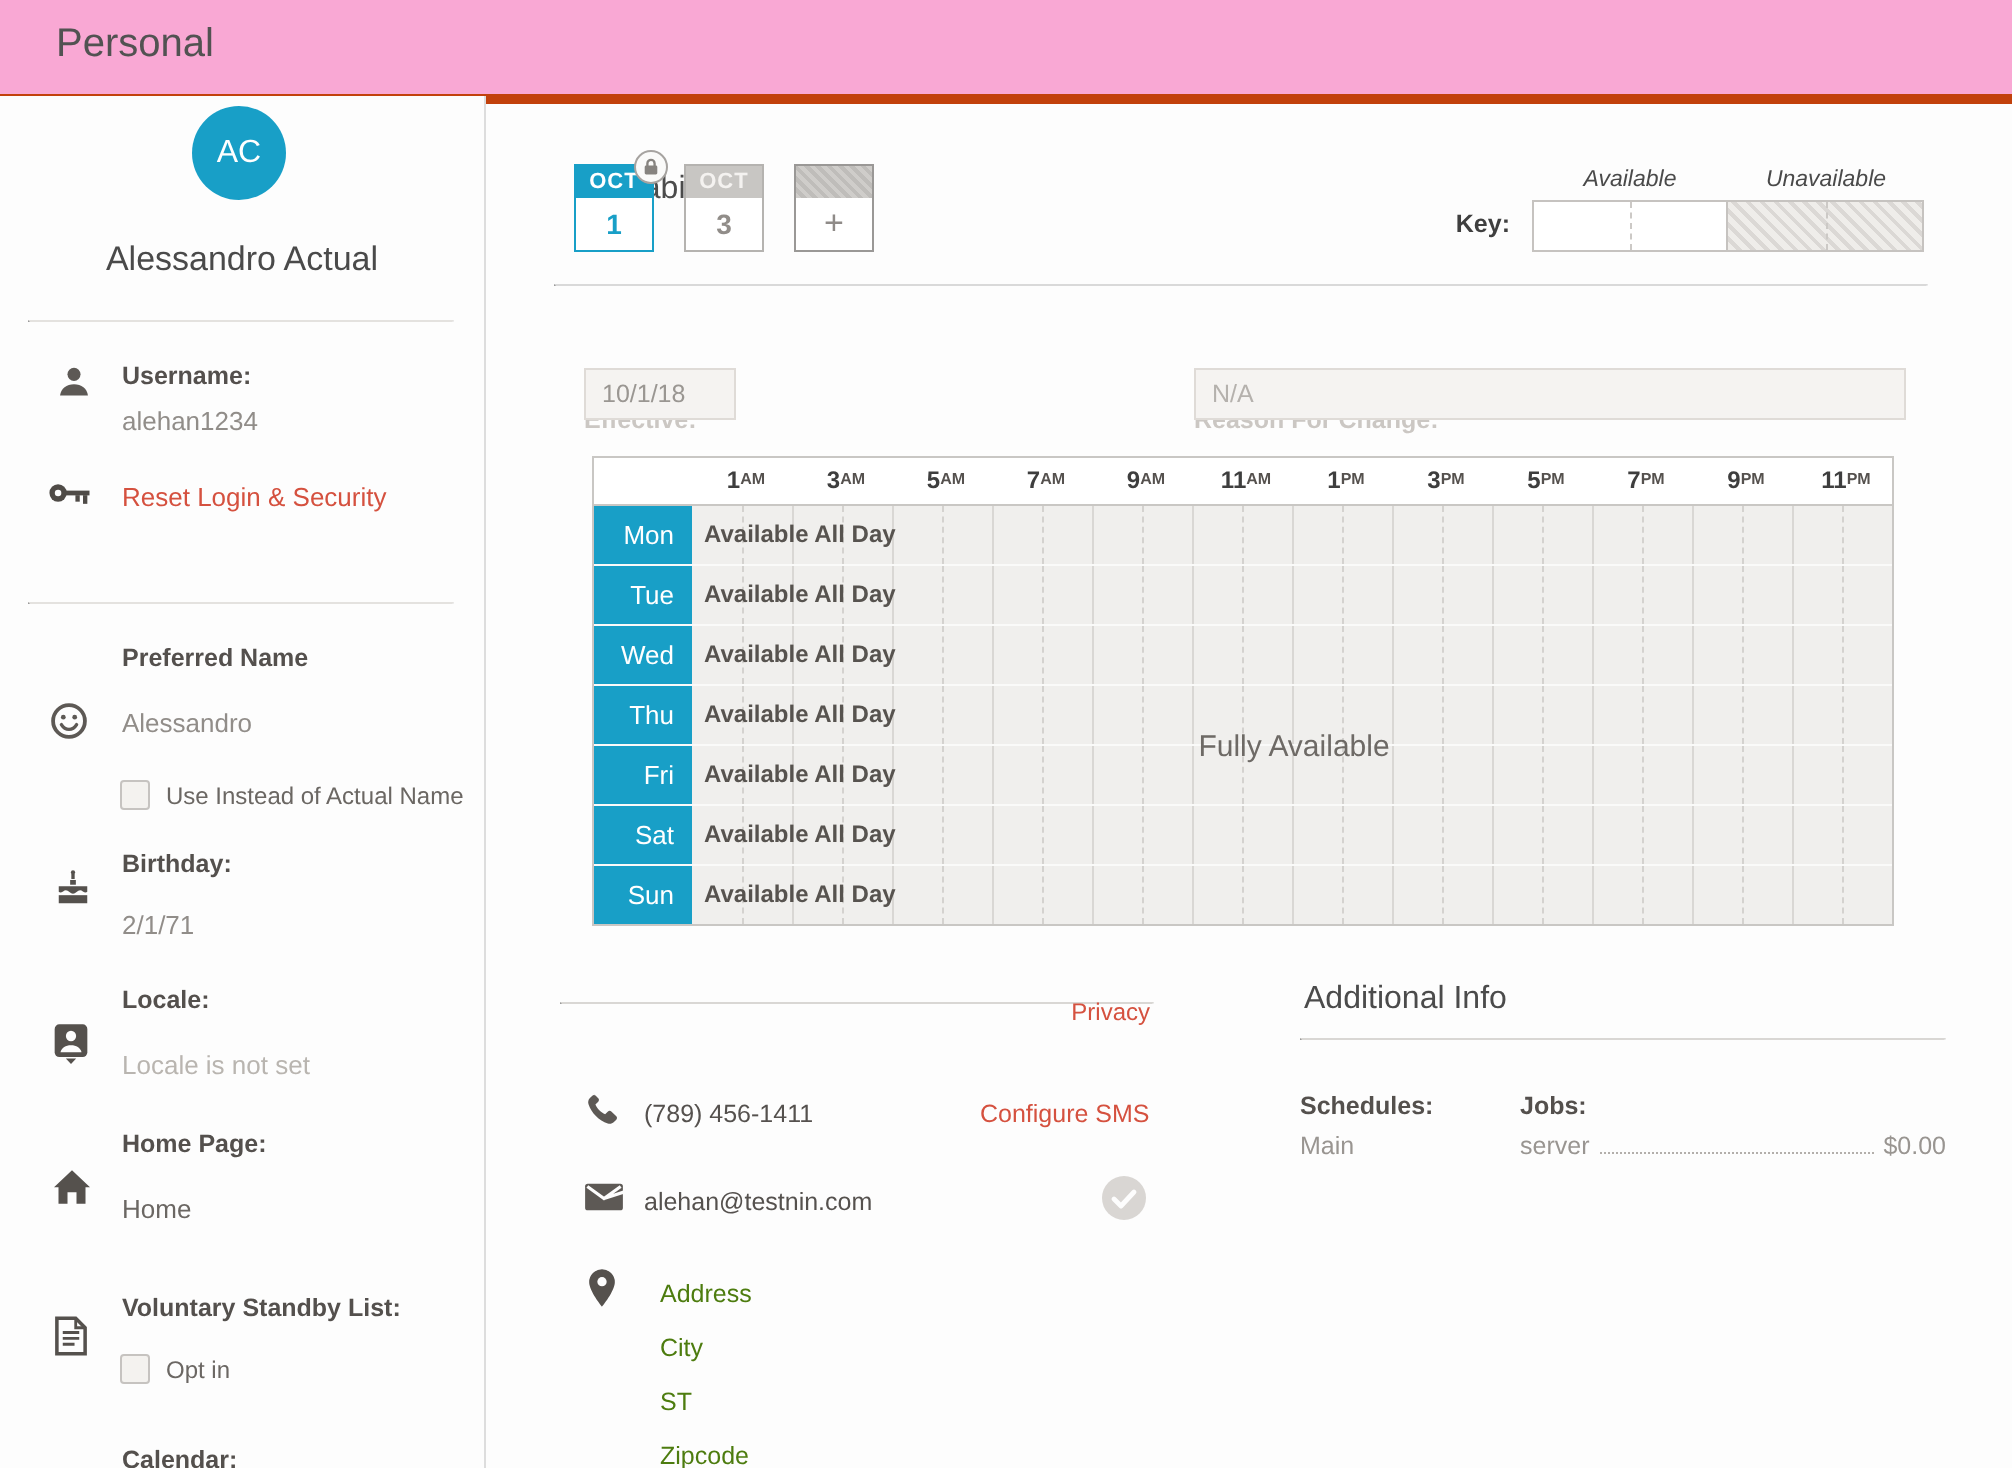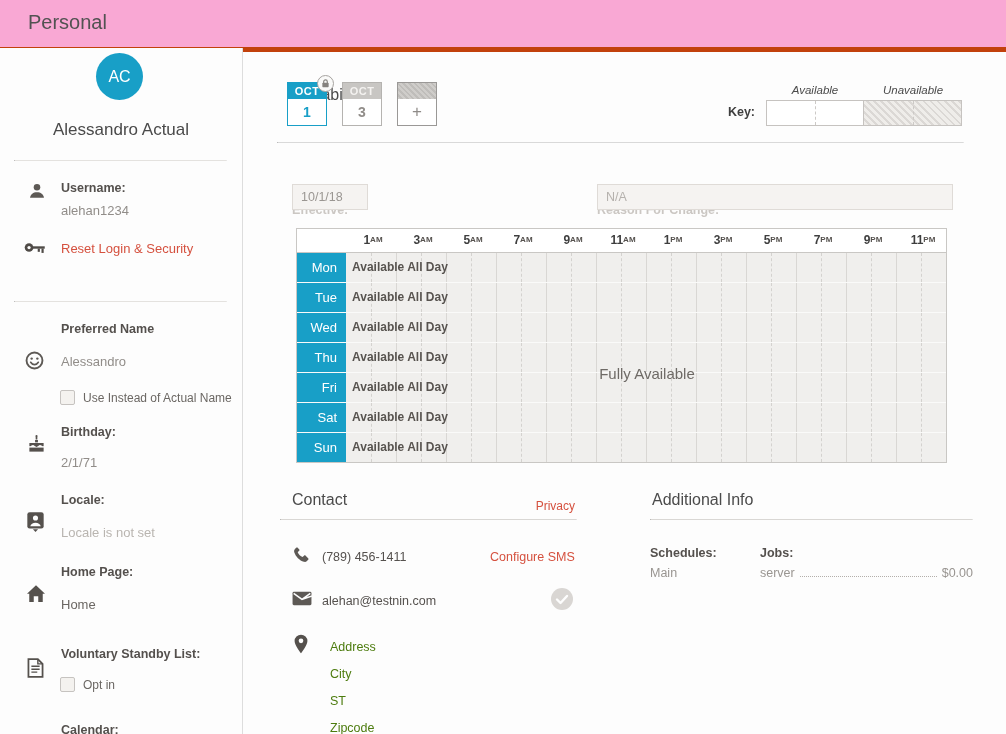--- a/index.html
+++ b/index.html
@@ -449,21 +449,20 @@
               <div class="g-cell dash"></div>
               <div class="g-cell solid"></div>
               <div class="g-cell dash"></div>
               <span class="g-text">Available All Day</span>
             </div>
           </div>
         </div>
     </div>
 
     <div class="contact-sec">
-      <h2 class="section-title contact-title">Contact</h2>
       <span class="privacy-link">Privacy</span>
       <hr class="sec-hr">
 
       <span class="c-icon" style="left:12px;top:54px">
         <svg viewBox="0 0 16 16" width="19" height="19" fill="#5d5955">
             <path d="M3.9 1.4 6 3.5c.4.4.4 1 0 1.4L4.8 6.1c.7 1.7 2.4 3.4 4.1 4.1l1.2-1.2c.4-.4 1-.4 1.4 0l2.1 2.1c.4.4.4 1 0 1.4l-1 1c-.7.7-1.7.9-2.6.6C6.3 12.9 3.1 9.7 1.9 6c-.3-.9-.1-1.9.6-2.6l1-1c.4-.4 1-.4 1.4 0z"></path>
           </svg>
       </span>
       <span class="c-text" style="left:42px;top:59px">(789) 456-1411</span>
       <span class="c-link" style="left:210px;top:59px">Configure SMS</span>

